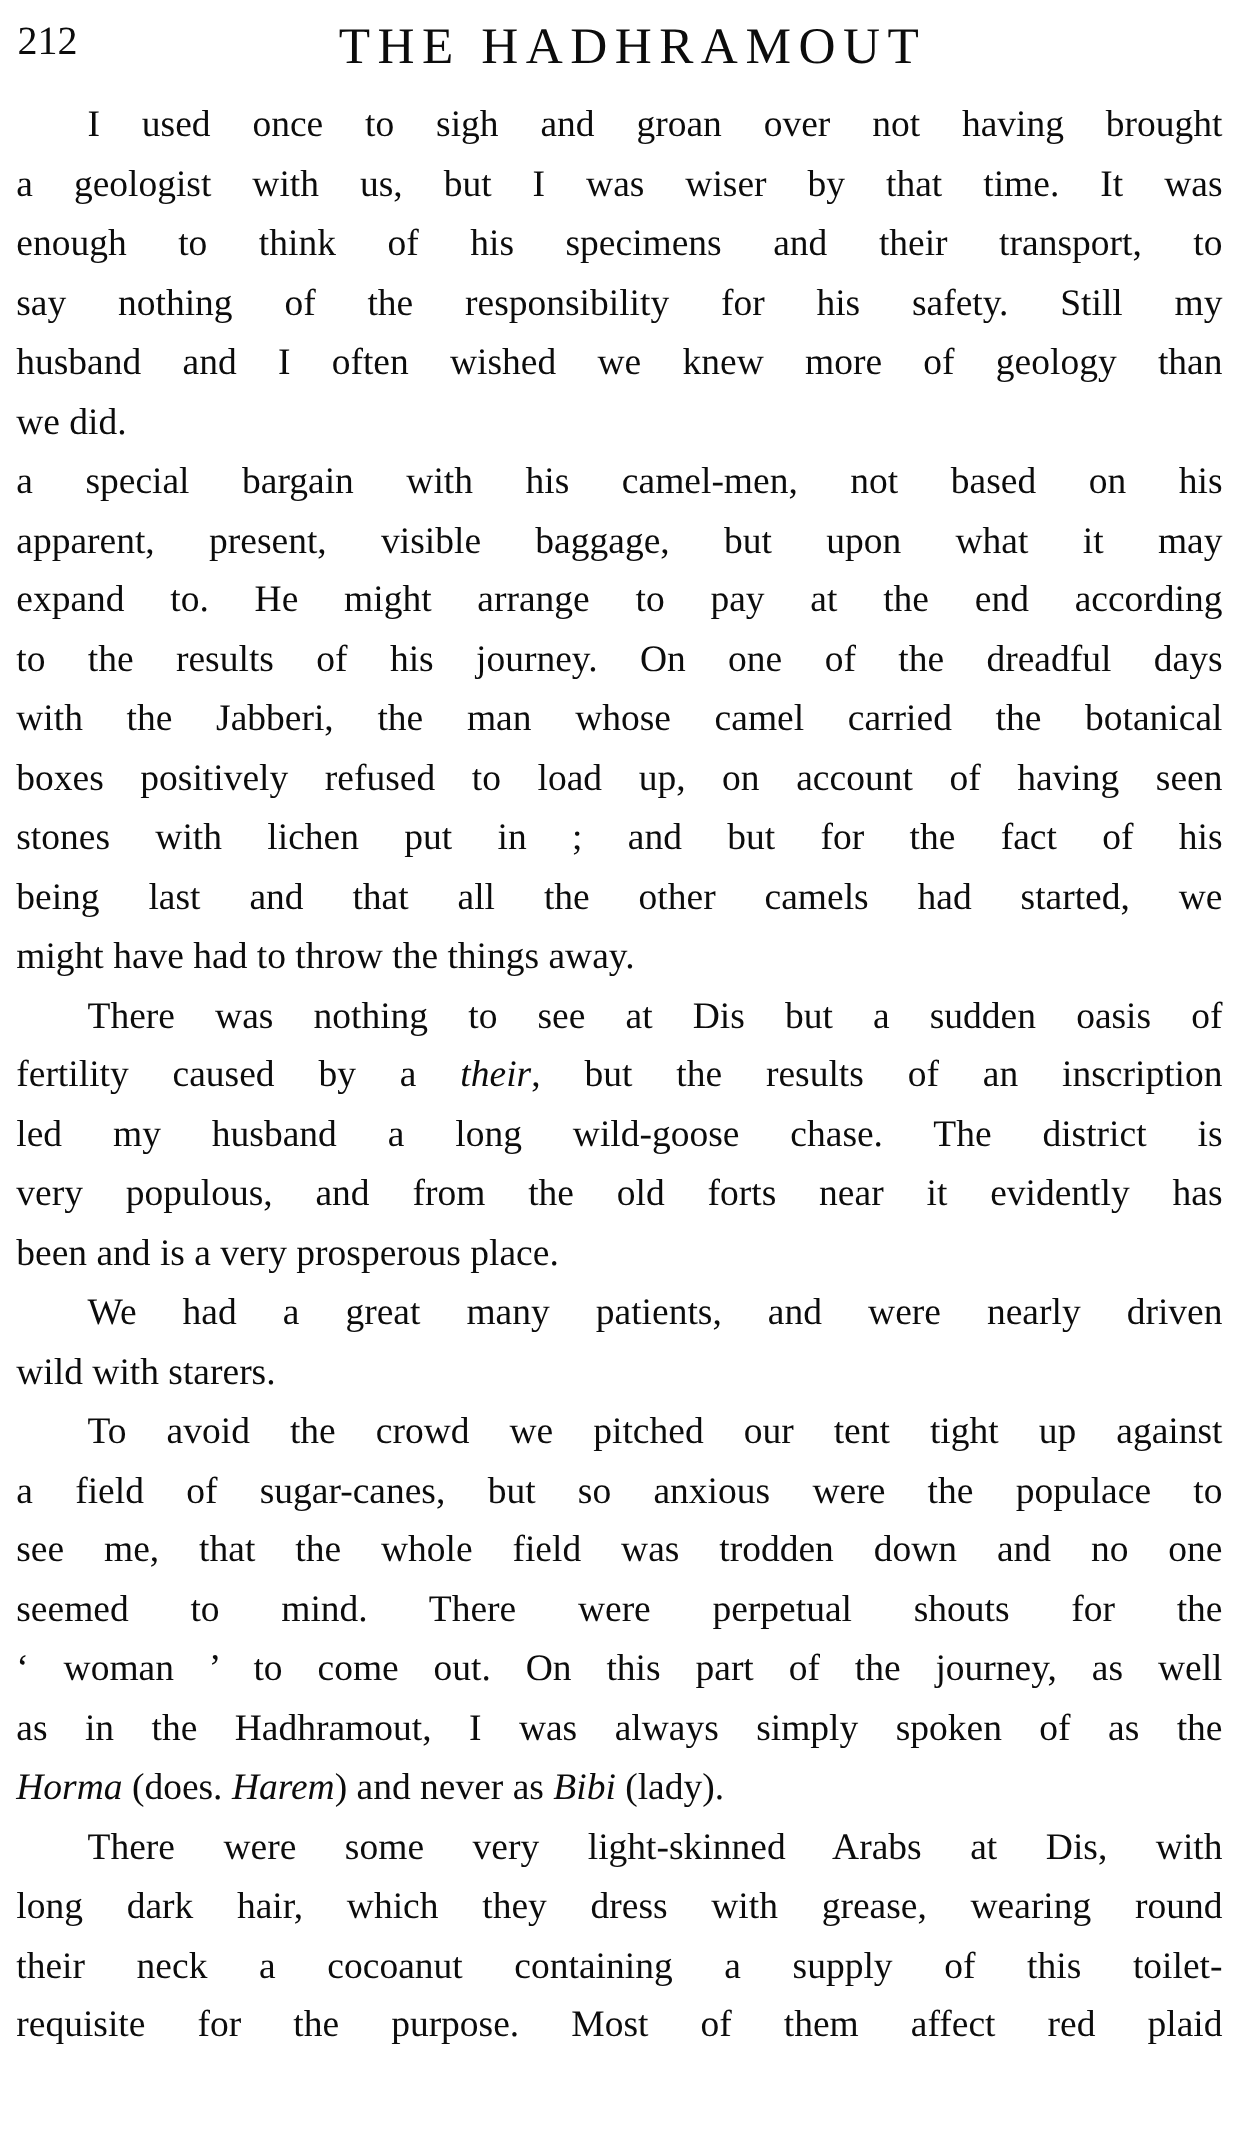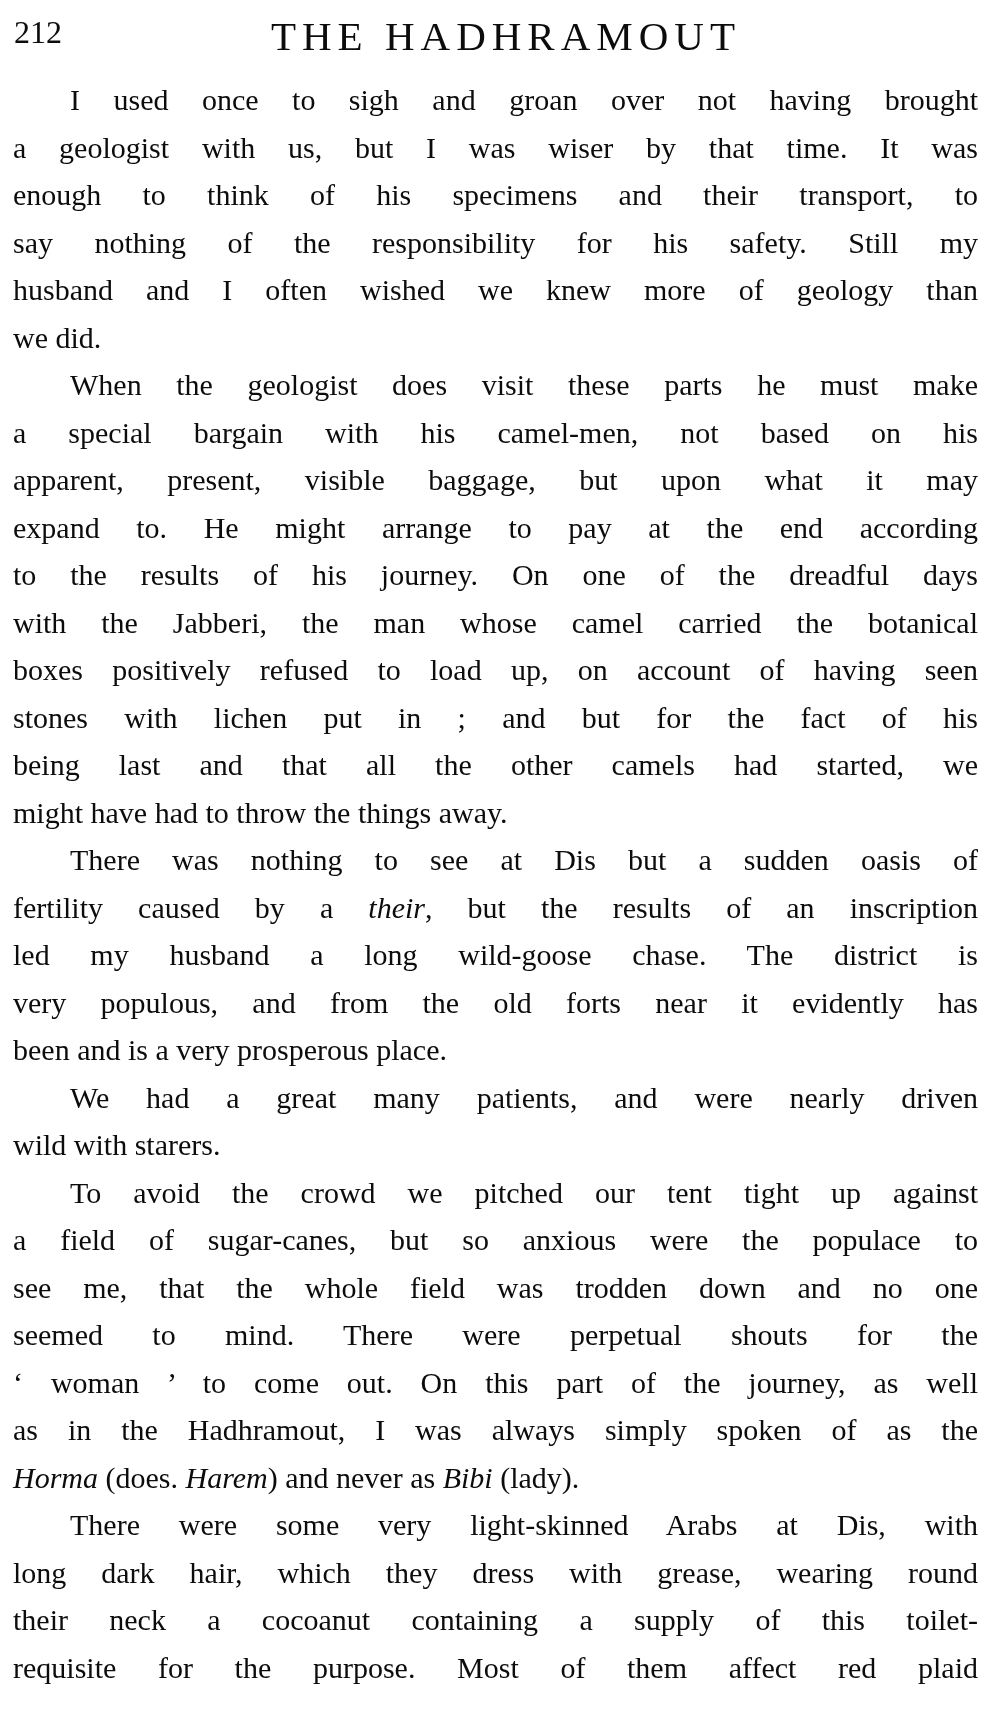--- a/index.html
+++ b/index.html
@@ -75,21 +75,20 @@
   <div class="body-block">
       <div class="para">
         <div class="line first"><span>I used once to sigh and groan over not having brought</span></div>
         <div class="line"><span>a geologist with us, but I was wiser by that time. It was</span></div>
         <div class="line"><span>enough to think of his specimens and their transport, to</span></div>
         <div class="line"><span>say nothing of the responsibility for his safety. Still my</span></div>
         <div class="line"><span>husband and I often wished we knew more of geology than</span></div>
         <div class="line last"><span>we did.</span></div>
       </div>
       <div class="para">
-        <div class="line first"><span>When the geologist does visit these parts he must make</span></div>
         <div class="line"><span>a special bargain with his camel-men, not based on his</span></div>
         <div class="line"><span>apparent, present, visible baggage, but upon what it may</span></div>
         <div class="line"><span>expand to. He might arrange to pay at the end according</span></div>
         <div class="line"><span>to the results of his journey. On one of the dreadful days</span></div>
         <div class="line"><span>with the Jabberi, the man whose camel carried the botanical</span></div>
         <div class="line"><span>boxes positively refused to load up, on account of having seen</span></div>
         <div class="line"><span>stones with lichen put in ; and but for the fact of his</span></div>
         <div class="line"><span>being last and that all the other camels had started, we</span></div>
         <div class="line last"><span>might have had to throw the things away.</span></div>
       </div>

